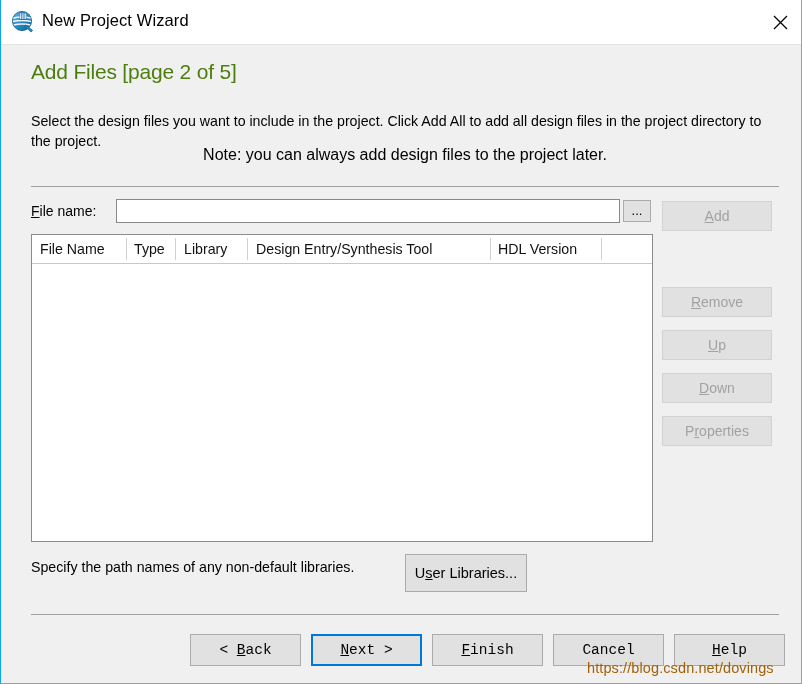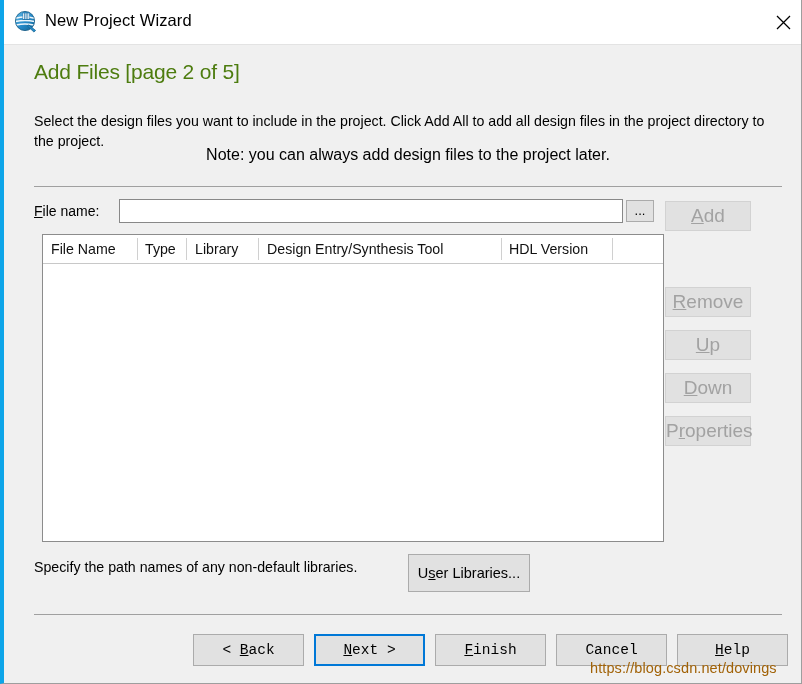--- a/index.html
+++ b/index.html
@@ -13,21 +13,21 @@
     font-family: "Liberation Sans", sans-serif;
     -webkit-font-smoothing: antialiased;
     overflow: hidden;
   }
 
   #dialog {
     position: relative;
     width: 802px;
     height: 684px;
     box-sizing: border-box;
-    border-left: 4px solid #0ea5e9;
+    border-left: 1px solid #0ea5e9;
     border-right: 1px solid #9e9e9e;
     border-bottom: 1px solid #9e9e9e;
     background: #f0f0f0;
     overflow: hidden;
     padding-left: 8px;
   }
 
   
   #titlebar {
     position: absolute;
@@ -148,21 +148,20 @@
 
   
   #file-table {
     position: absolute;
     left: 30px; top: 234px;
     width: 622px; height: 308px;
     box-sizing: border-box;
     border: 1px solid #8c8c8c;
     background: #ffffff;
     overflow: hidden;
-    margin-left: 8px;
   }
   #table-header {
     position: relative;
     height: 28px;
     border-bottom: 1px solid #c8c8c8;
     background: #ffffff;
   }
   .th {
     position: absolute;
     top: 0;
@@ -184,27 +183,27 @@
   #table-body {
     position: relative;
     height: 278px;
     background: #ffffff;
   }
 
   
   .side-btn {
     position: absolute;
     left: 661px;
-    width: 86px;
+    width: 110px;
     height: 30px;
     box-sizing: border-box;
     border: 1px solid #ababab;
     background: #e1e1e1;
     font-family: "Liberation Sans", sans-serif;
-    font-size: 19px;
+    font-size: 14px;
     color: #000000;
     text-align: center;
     padding: 0;
     cursor: default;
   }
   .side-btn.disabled {
     color: #a2a2a2;
     border-color: #d2d2d2;
     background: #e1e1e1;
   }

